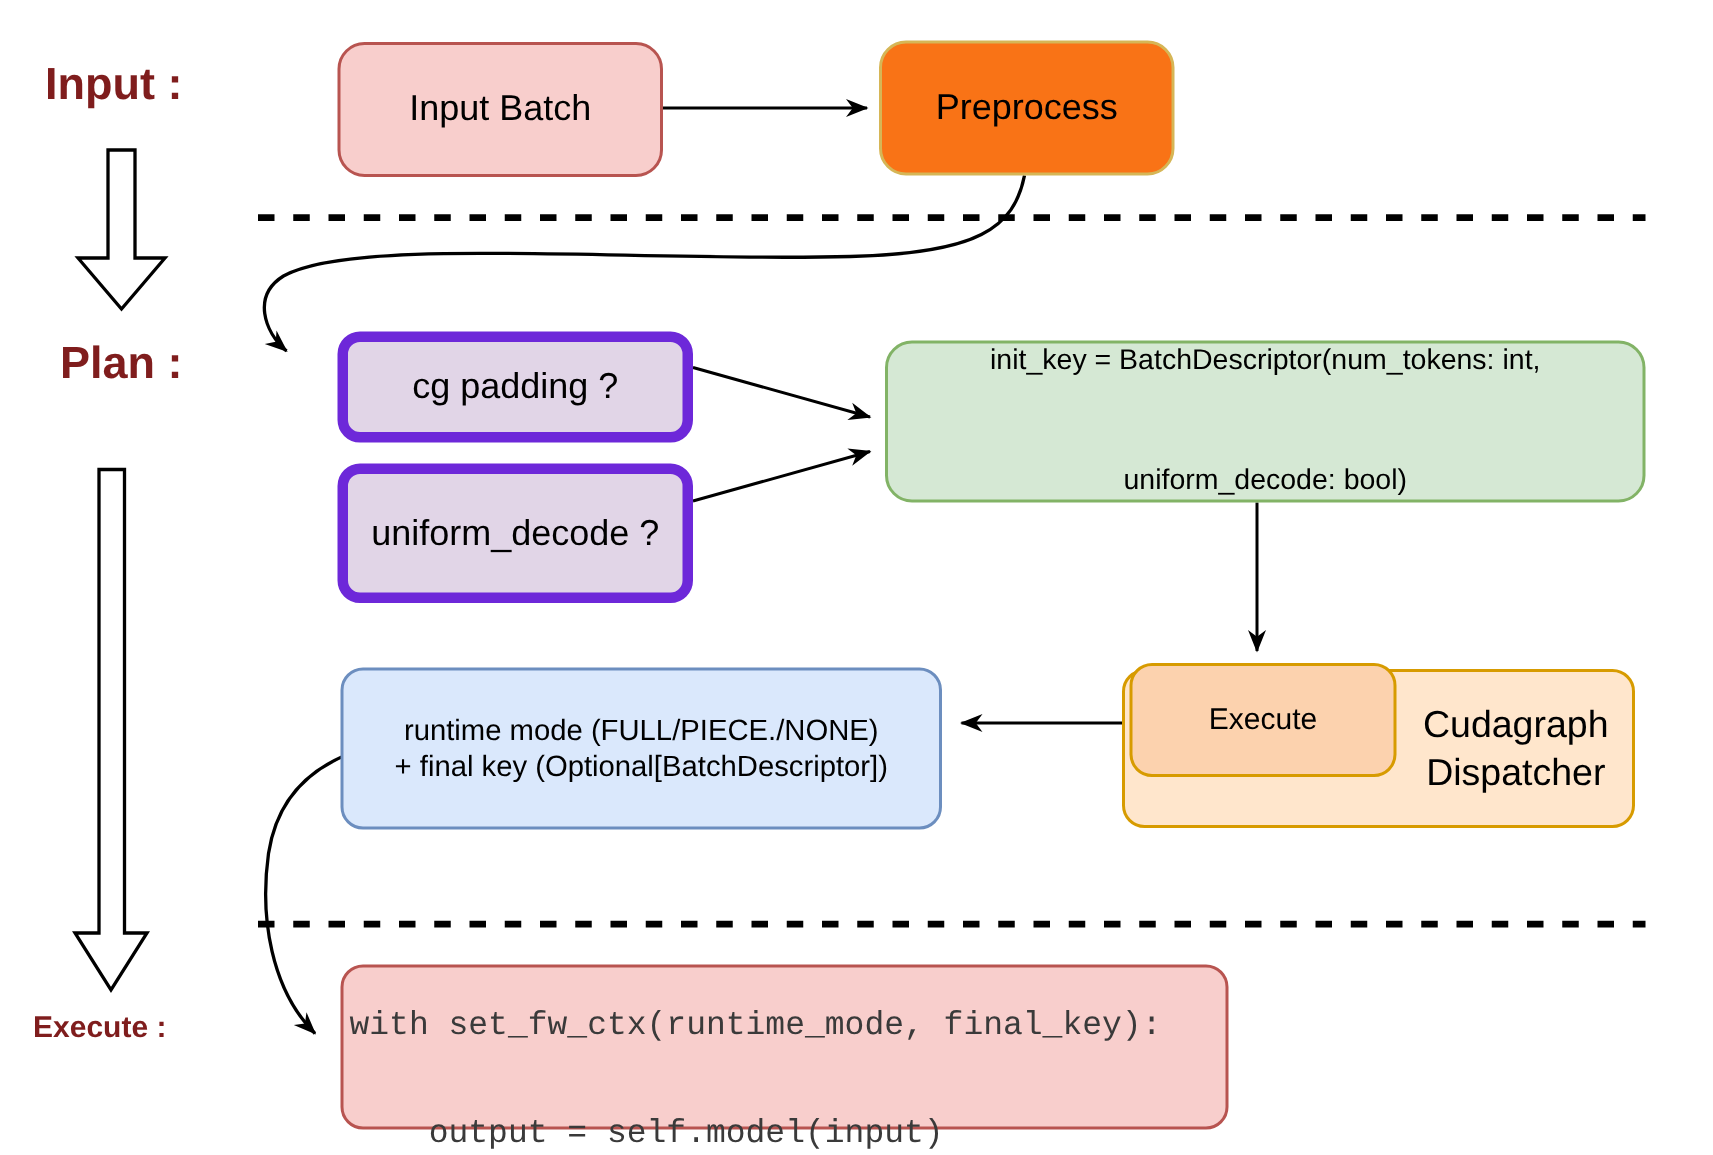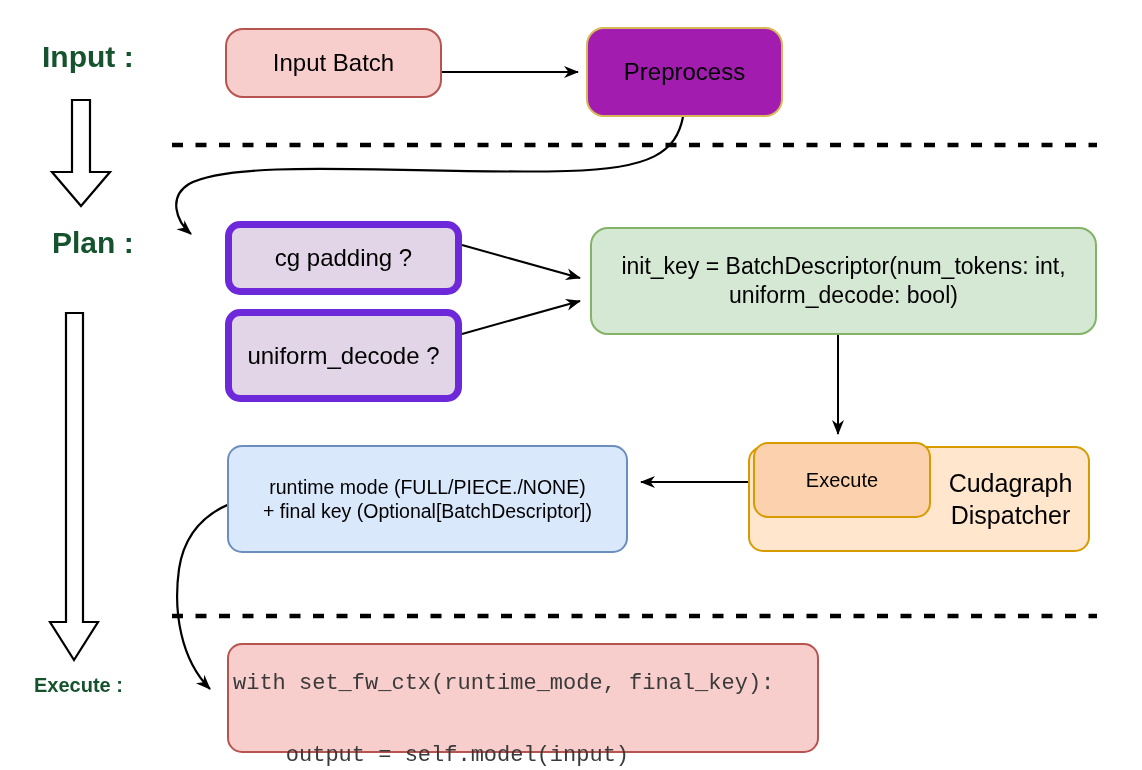--- a/index.html
+++ b/index.html
@@ -8,58 +8,57 @@
     width:1142px;height:770px;
     background:#ffffff;
     font-family:"Liberation Sans","DejaVu Sans",sans-serif;
     overflow:hidden;
   }
   #wires{position:absolute;left:0;top:0;width:1142px;height:770px;}
   .stage-label{
     position:absolute;
     font-weight:700;
     font-size:30px;
-    color:#14532d;
+    color:#7f1d1d;
     white-space:nowrap;
     letter-spacing:0px;
-    margin-left:12px;
   }
   .box{
     position:absolute;
     box-sizing:border-box;
     border-radius:15px;
     display:flex;
     flex-direction:column;
     align-items:center;
     justify-content:center;
     text-align:center;
     color:#000000;
     line-height:1.25;
   }
   .box span{display:block;}
   .node-red   {background:#f8cecc;border:2px solid #b85450;}
-  .node-yellow{background:#a21caf;border:2px solid #d6b656;justify-content:center;}
+  .node-yellow{background:#f97316;border:2px solid #d6b656;justify-content:center;}
   .node-purple{background:#e1d5e7;border:7px solid #6d28d9;margin-top:13px;}
   .node-green {background:#d5e8d4;border:2px solid #82b366;}
   .node-blue  {background:#dae8fc;border:2px solid #6c8ebf;}
   .node-orange-outer{background:#ffe6cc;border:2px solid #d79b00;justify-content:center;}
   .node-orange-inner{background:#fcd2ae;border:2px solid #d79b00;}
   .code-box{
     align-items:flex-start;
     justify-content:center;
     text-align:left;
     font-family:"Liberation Mono","DejaVu Sans Mono",monospace;
     font-size:22px;
     line-height:28px;
     color:#3a3a3a;
     padding-left:4px;
   }
   .code-box span{white-space:pre;margin-top:44px;}
   .fs24{font-size:24px;}
-  .fs21{font-size:23px;}
+  .fs21{font-size:19px;justify-content:space-between;}
   .fs20{font-size:20px;}
   .fs19{font-size:19.5px;}
   .fs25{font-size:25px;line-height:1.3;}
 </style>
 </head>
 <body>
 
 <div id="canvas">
 
   <svg id="wires" viewBox="0 0 1142 770" xmlns="http://www.w3.org/2000/svg">
@@ -86,21 +85,21 @@
 
     <line x1="748" y1="482" x2="641" y2="482" stroke="#000000" stroke-width="2" marker-end="url(#arrow)"></line>
 
     <path d="M243 499 C203 511 184 536 179 569 C173 612 181 660 210 689" fill="none" stroke="#000000" stroke-width="2.2" marker-end="url(#arrow)"></path>
   </svg>
 
   <div class="stage-label" style="left:30px;top:40px;">Input :</div>
   <div class="stage-label" style="left:40px;top:226px;">Plan :</div>
   <div class="stage-label" style="left:22px;top:674px;font-size:20px;">Execute :</div>
 
-  <div class="box node-red fs24" style="left:225px;top:28px;width:217px;height:70px;border-radius:18px;">
+  <div class="box node-red fs24" style="left:225px;top:28px;width:217px;height:90px;border-radius:18px;">
     <span>Input Batch</span>
   </div>
 
   <div class="box node-yellow fs24" style="left:586px;top:27px;width:197px;height:90px;border-radius:18px;">
     <span>Preprocess</span>
   </div>
 
   <div class="box node-purple fs24" style="left:225px;top:208px;width:237px;height:74px;">
     <span>cg padding ?</span>
   </div>

